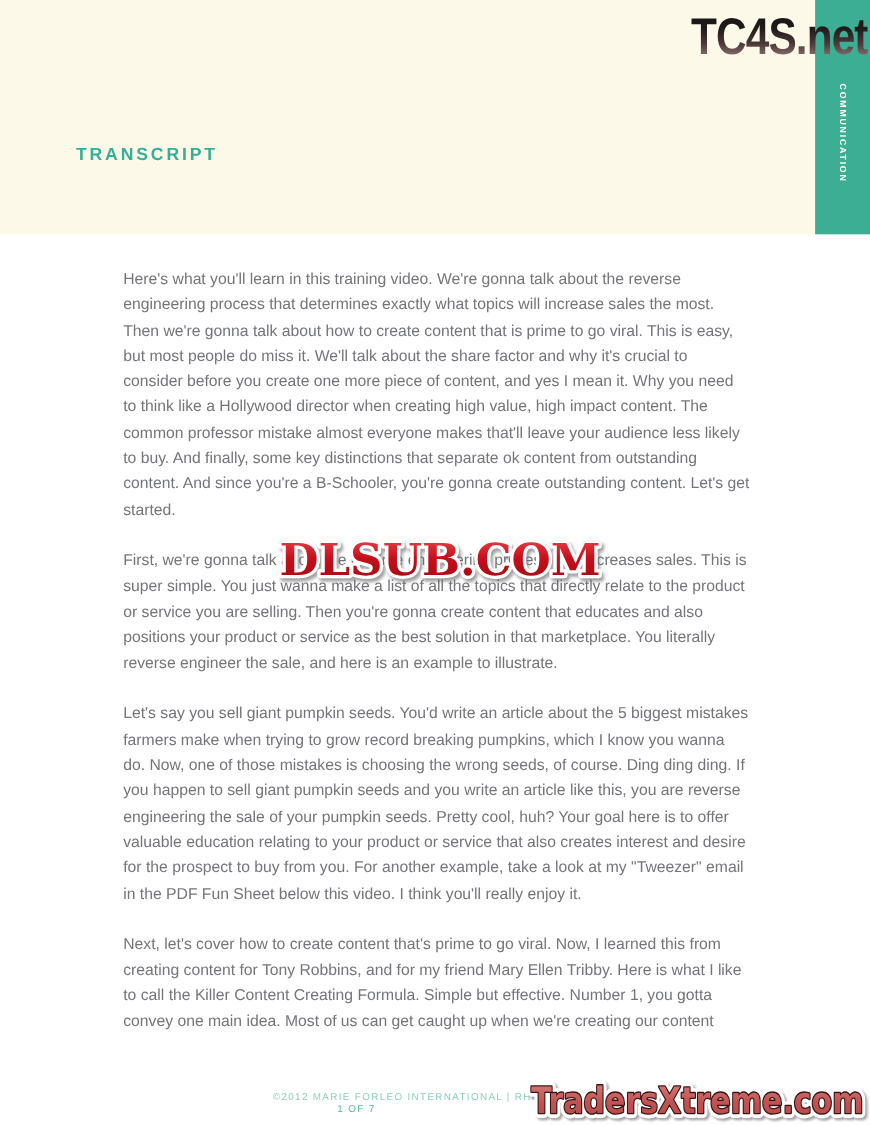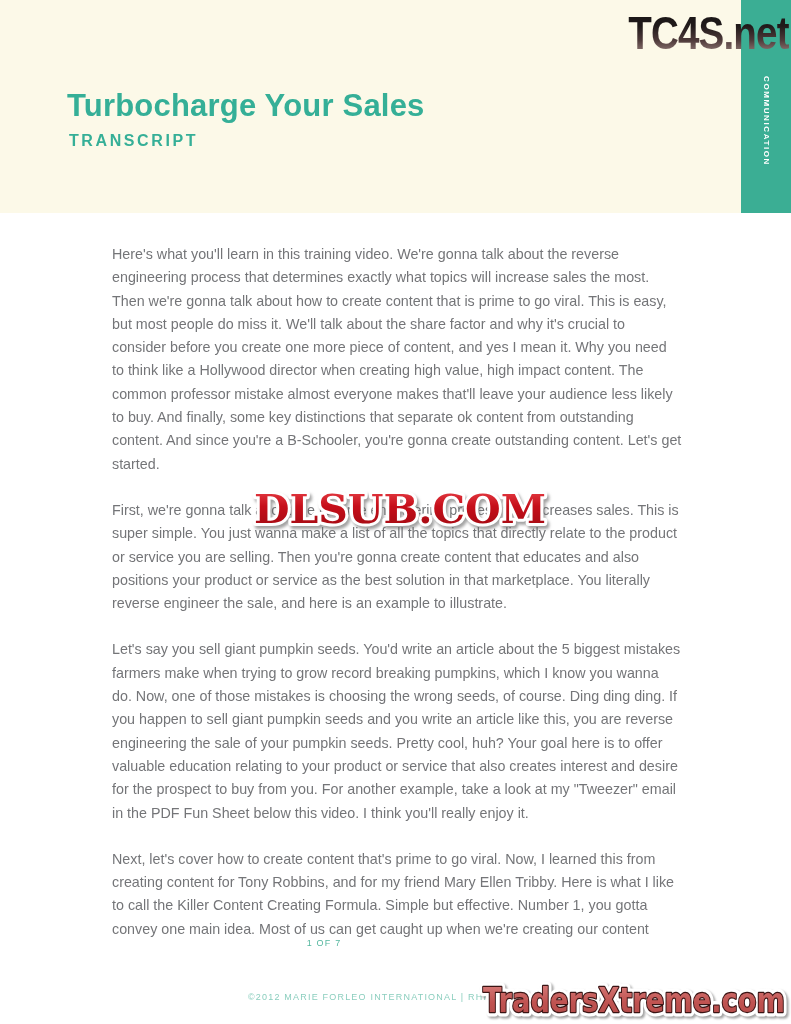--- a/index.html
+++ b/index.html
@@ -27,21 +27,21 @@
   .page-subtitle {
     position:absolute; left:69px; top:132px; font-size:16px; font-weight:bold;
     color:#35AF97; letter-spacing:2.6px; z-index:3;
   }
   .body-text {
     position:absolute; left:112px; top:243px; width:570px;
     font-size:14.3px; line-height:23.3px; color:#747578; z-index:1;
   }
   .body-text p { margin:0 0 23px 0; }
   .page-number {
-    position:absolute; top:938px; left:0; width:648px; text-align:center;
+    position:absolute; top:1003px; left:0; width:648px; text-align:center;
     font-size:9px; letter-spacing:1.2px; color:#55B79F; z-index:1;
   }
   .copyright {
     position:absolute; top:992px; left:248px;
     font-size:9px; letter-spacing:1.2px; color:#8BCEBE; z-index:1;
     white-space:nowrap;
   }
   
   .wm-tc4s {
     position:absolute; top:5px; right:2px; z-index:6;
@@ -64,21 +64,20 @@
 <body>
 
 <div class="page">
 
   <div class="header-band"></div>
 
   <div class="sidebar-tab">
     <div class="sidebar-label">COMMUNICATION</div>
   </div>
 
-  <div class="page-title">Turbocharge Your Sales</div>
   <div class="page-subtitle">TRANSCRIPT</div>
 
   <div class="body-text">
     <p>Here's what you'll learn in this training video. We're gonna talk about the reverse engineering process that determines exactly what topics will increase sales the most. Then we're gonna talk about how to create content that is prime to go viral. This is easy, but most people do miss it. We'll talk about the share factor and why it's crucial to consider before you create one more piece of content, and yes I mean it. Why you need to think like a Hollywood director when creating high value, high impact content. The common professor mistake almost everyone makes that'll leave your audience less likely to buy. And finally, some key distinctions that separate ok content from outstanding content. And since you're a B-Schooler, you're gonna create outstanding content. Let's get started.</p>
     <p>First, we're gonna talk about the reverse engineering process that increases sales. This is super simple. You just wanna make a list of all the topics that directly relate to the product or service you are selling. Then you're gonna create content that educates and also positions your product or service as the best solution in that marketplace. You literally reverse engineer the sale, and here is an example to illustrate.</p>
     <p>Let's say you sell giant pumpkin seeds. You'd write an article about the 5 biggest mistakes farmers make when trying to grow record breaking pumpkins, which I know you wanna do. Now, one of those mistakes is choosing the wrong seeds, of course. Ding ding ding. If you happen to sell giant pumpkin seeds and you write an article like this, you are reverse engineering the sale of your pumpkin seeds. Pretty cool, huh? Your goal here is to offer valuable education relating to your product or service that also creates interest and desire for the prospect to buy from you. For another example, take a look at my "Tweezer" email in the PDF Fun Sheet below this video. I think you'll really enjoy it.</p>
     <p>Next, let's cover how to create content that's prime to go viral. Now, I learned this from creating content for Tony Robbins, and for my friend Mary Ellen Tribby. Here is what I like to call the Killer Content Creating Formula. Simple but effective. Number 1, you gotta convey one main idea. Most of us can get caught up when we're creating our content</p>
   </div>
 
   <div class="page-number">1 OF 7</div>

